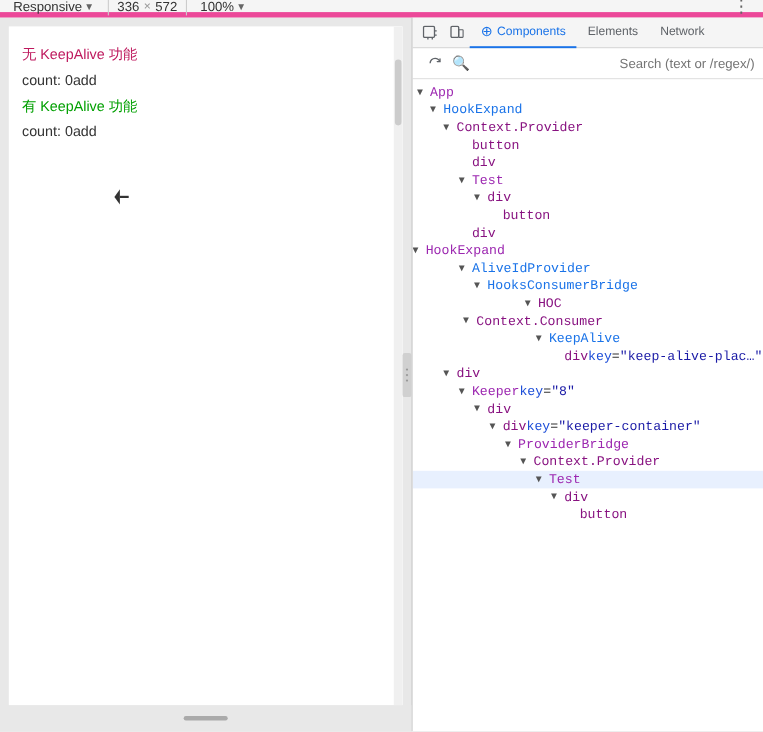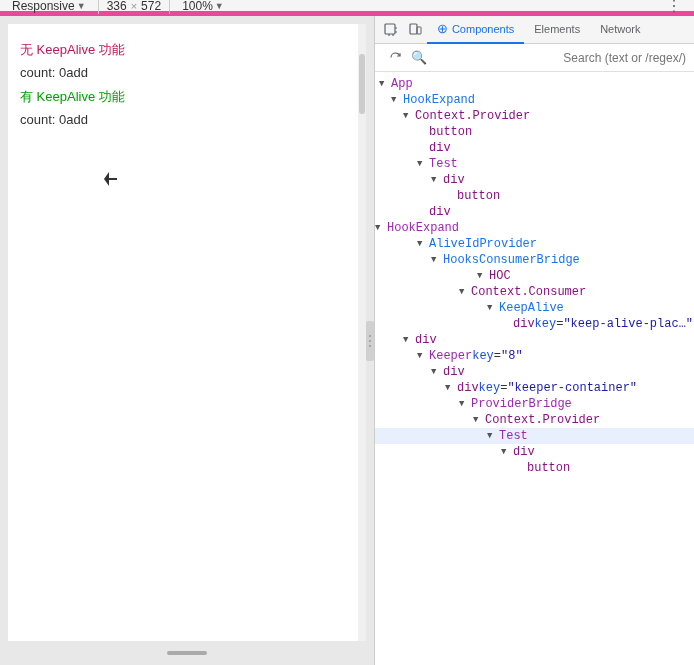--- a/index.html
+++ b/index.html
@@ -475,21 +475,21 @@
         <span class="expand-arrow open"></span>
         <span class="component-name blue">HooksConsumerBridge</span>
       </div>
 
 
       <div class="tree-item" style="padding-left: 102px">
         <span class="expand-arrow open"></span>
         <span class="component-name">HOC</span>
       </div>
 
-      <div class="tree-item" style="padding-left: 84px">
+      <div class="tree-item" style="padding-left: 46px">
         <span class="expand-arrow open"></span>
         <span class="component-name">Context.Consumer</span>
       </div>
 
       <div class="tree-item" style="padding-left: 112px">
         <span class="expand-arrow open"></span>
         <span class="component-name blue">KeepAlive</span>
       </div>
 
       <div class="tree-item" style="padding-left: 126px">

